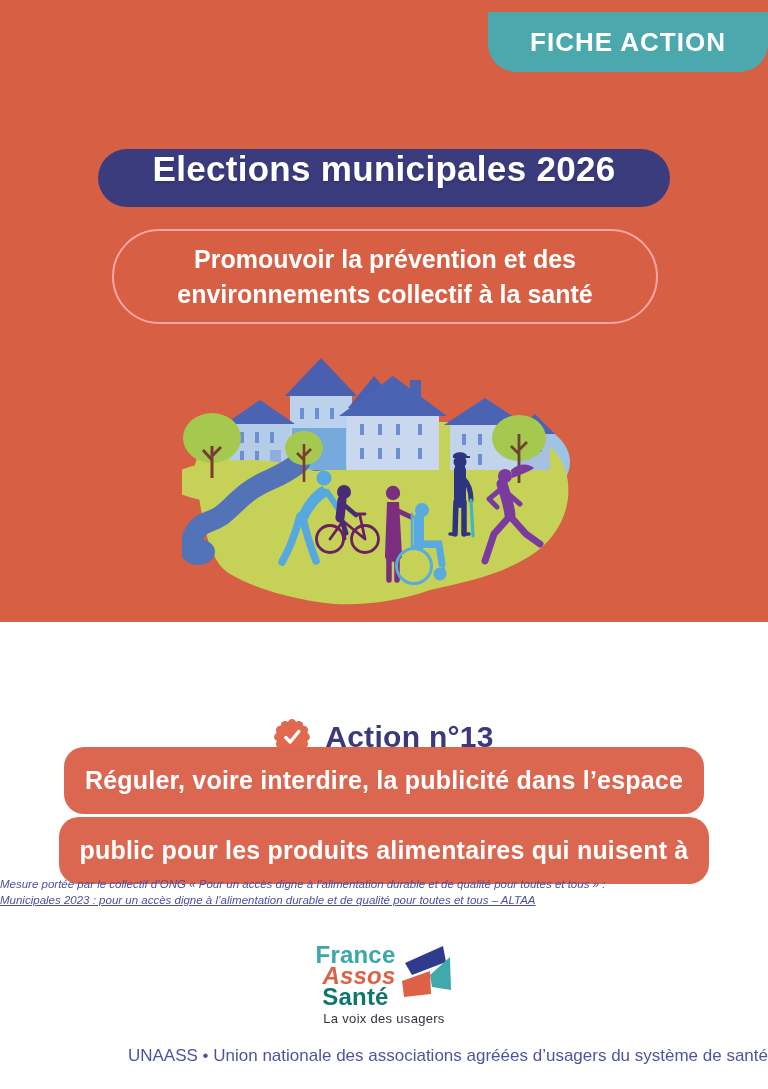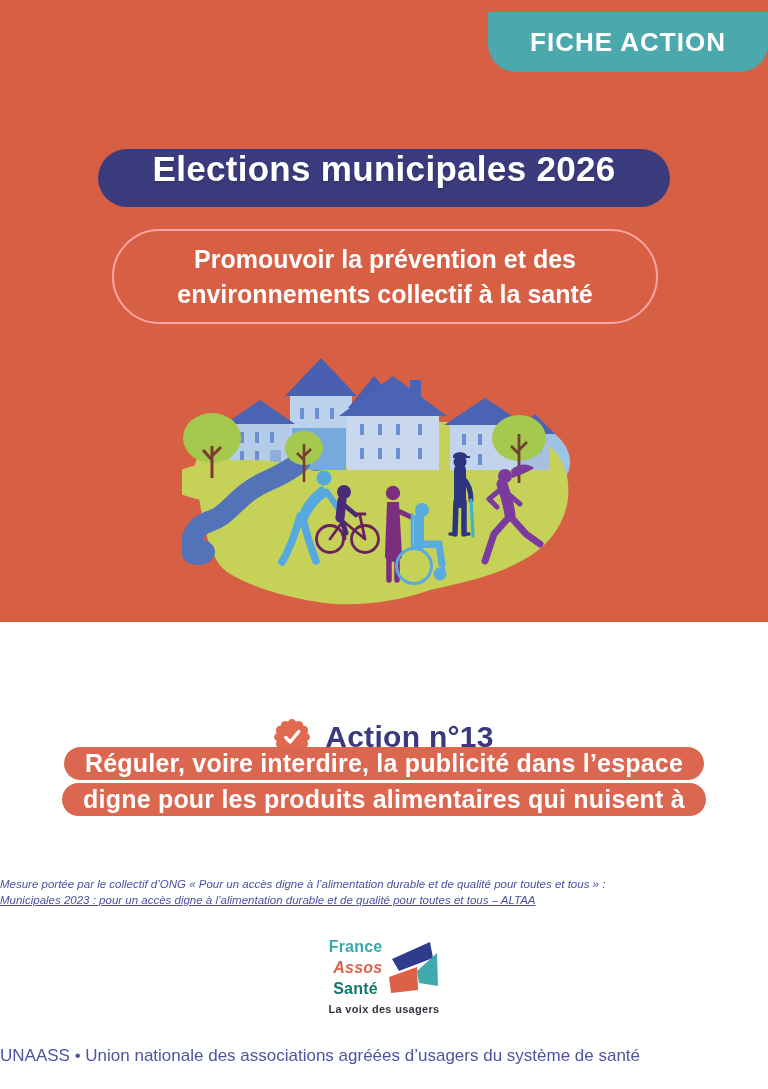--- a/index.html
+++ b/index.html
@@ -28,36 +28,36 @@
   }
   .illo{position:absolute;left:182px;top:350px;width:404px;height:260px;}
   
   .action-row{position:absolute;left:0;top:672px;width:768px;display:flex;
     align-items:center;justify-content:center;gap:15px;margin-top:47px;}
   .action-row .label{font-size:30px;font-weight:bold;color:#39397B;letter-spacing:.3px;}
   .statement{position:absolute;left:0;top:747px;width:768px;display:flex;
     flex-direction:column;align-items:center;gap:3px;}
   .statement .pill{
     background:#DB6750;color:#fff;font-weight:bold;font-size:25px;line-height:31px;
-    padding:1px 21px;border-radius:20px;white-space:nowrap;letter-spacing:.2px;
+    padding:18px 21px;border-radius:20px;white-space:nowrap;letter-spacing:.2px;
   }
   .note{position:absolute;left:0;top:876px;width:768px;text-align:left;
     font-style:italic;font-size:11.5px;line-height:16px;color:#4B4FA1;}
   .note a{color:#4B4FA1;text-decoration:underline;cursor:pointer;}
   
   .logo{position:absolute;left:0;top:936px;width:768px;display:flex;
     flex-direction:column;align-items:center;}
   .logo-row{display:flex;align-items:center;gap:5px;}
-  .logo-text{text-align:right;font-weight:bold;font-size:16px;line-height:21px;letter-spacing:.2px;}
+  .logo-text{text-align:right;font-weight:bold;font-size:24px;line-height:21px;letter-spacing:.2px;margin-top:8px;}
   .logo-text .l1{color:#3BA7AA;}
   .logo-text .l2{color:#DC6146;font-style:italic;}
   .logo-text .l3{color:#0f766e;text-align:center;}
-  .logo-tagline{margin-top:4px;font-size:11px;font-weight:bold;color:#33333F;letter-spacing:.3px;}
-  
-  .footer{position:absolute;left:0;top:1046px;width:768px;text-align:left;
+  .logo-tagline{margin-top:4px;font-size:13px;font-weight:normal;color:#33333F;letter-spacing:.3px;}
+  
+  .footer{position:absolute;left:0;top:1046px;width:768px;text-align:right;
     font-size:17px;color:#5053A2;}
 </style>
 </head>
 <body>
 
 <div class="page">
 
   <div class="hero">
 
     <div class="fiche-badge">
@@ -243,21 +243,21 @@
           <circle cx="-6.8" cy="-11.7" r="4.4"></circle>
         <circle cx="0" cy="0" r="13.8"></circle>
       </g>
       <polyline points="-6.2,0.5 -1.8,5 6.8,-5.5" fill="none" stroke="#fff" stroke-width="3.4" stroke-linecap="round" stroke-linejoin="round"></polyline>
     </svg>
     <span class="label">Action n°13</span>
   </div>
 
   <div class="statement">
     <span class="pill">Réguler, voire interdire, la publicité dans l’espace</span>
-    <span class="pill">digne pour les produits alimentaires qui nuisent à</span>
+    <span class="pill">public pour les produits alimentaires qui nuisent à</span>
   </div>
 
   <div class="note">
     <div>Mesure portée par le collectif d’ONG « Pour un accès digne à l’alimentation durable et de qualité pour toutes et tous » :</div>
     <a>Municipales 2023 : pour un accès digne à l’alimentation durable et de qualité pour toutes et tous – ALTAA</a>
   </div>
 
   <div class="logo">
     <div class="logo-row">
       <div class="logo-text">

